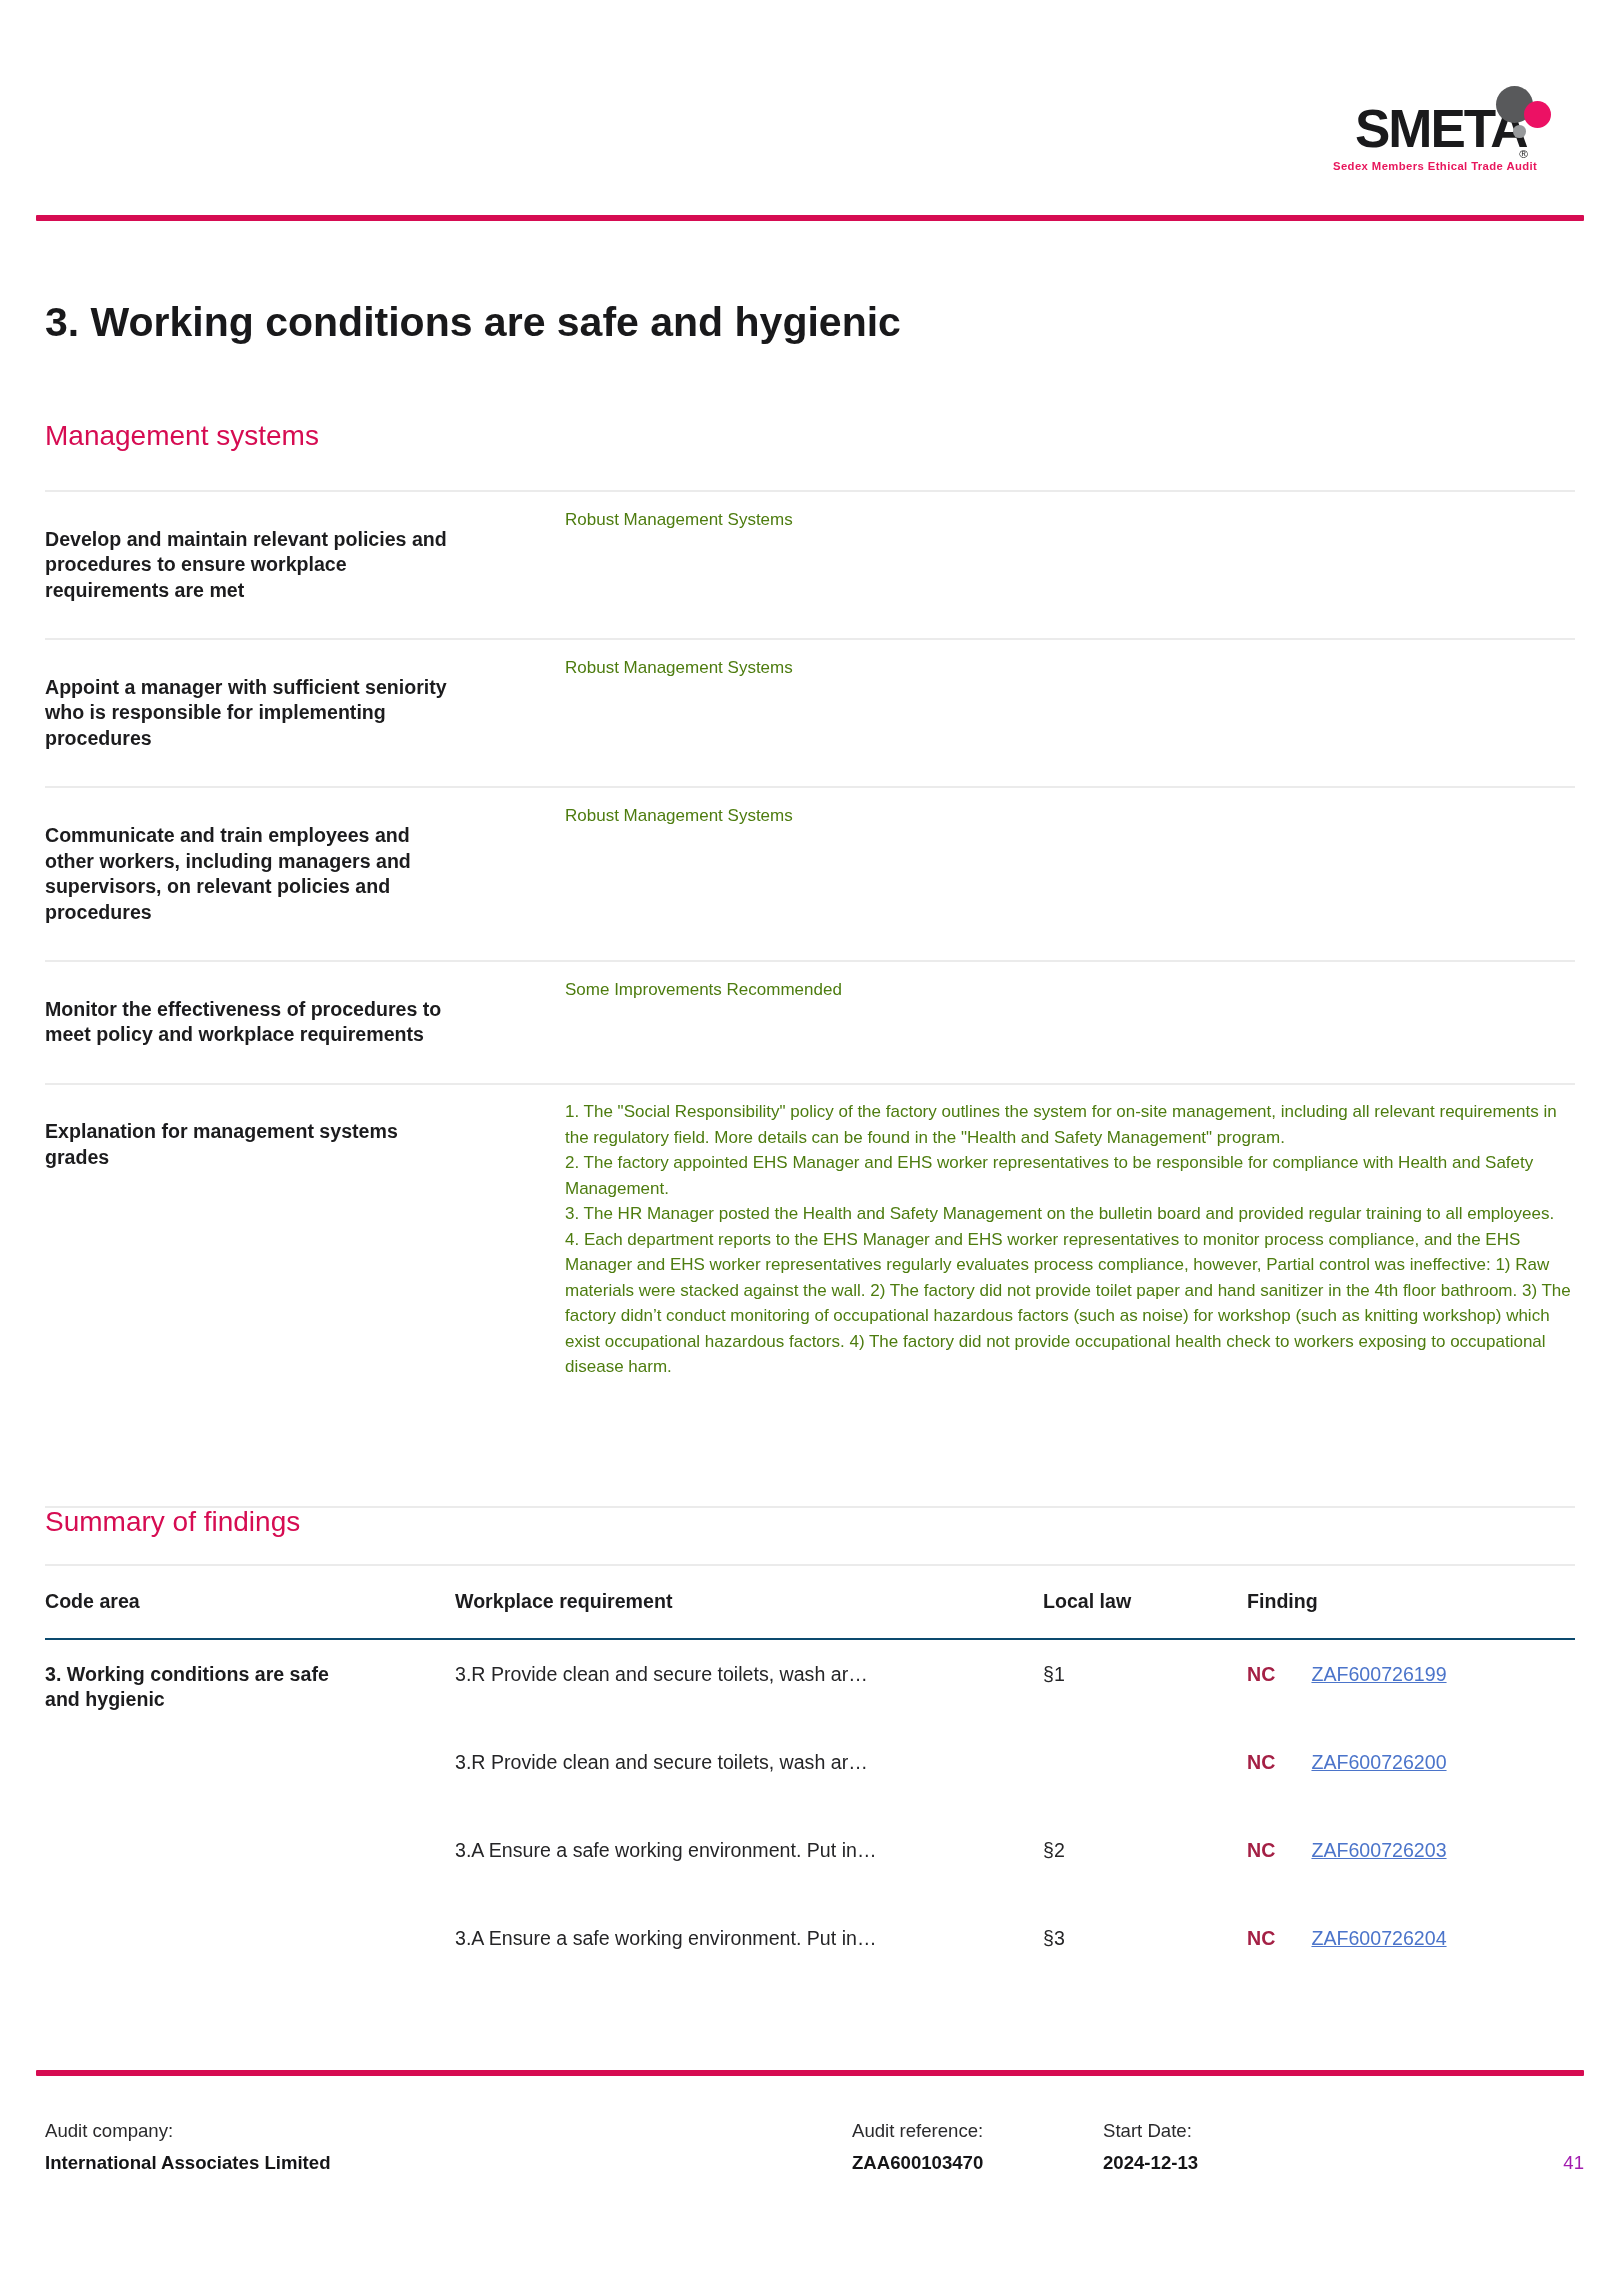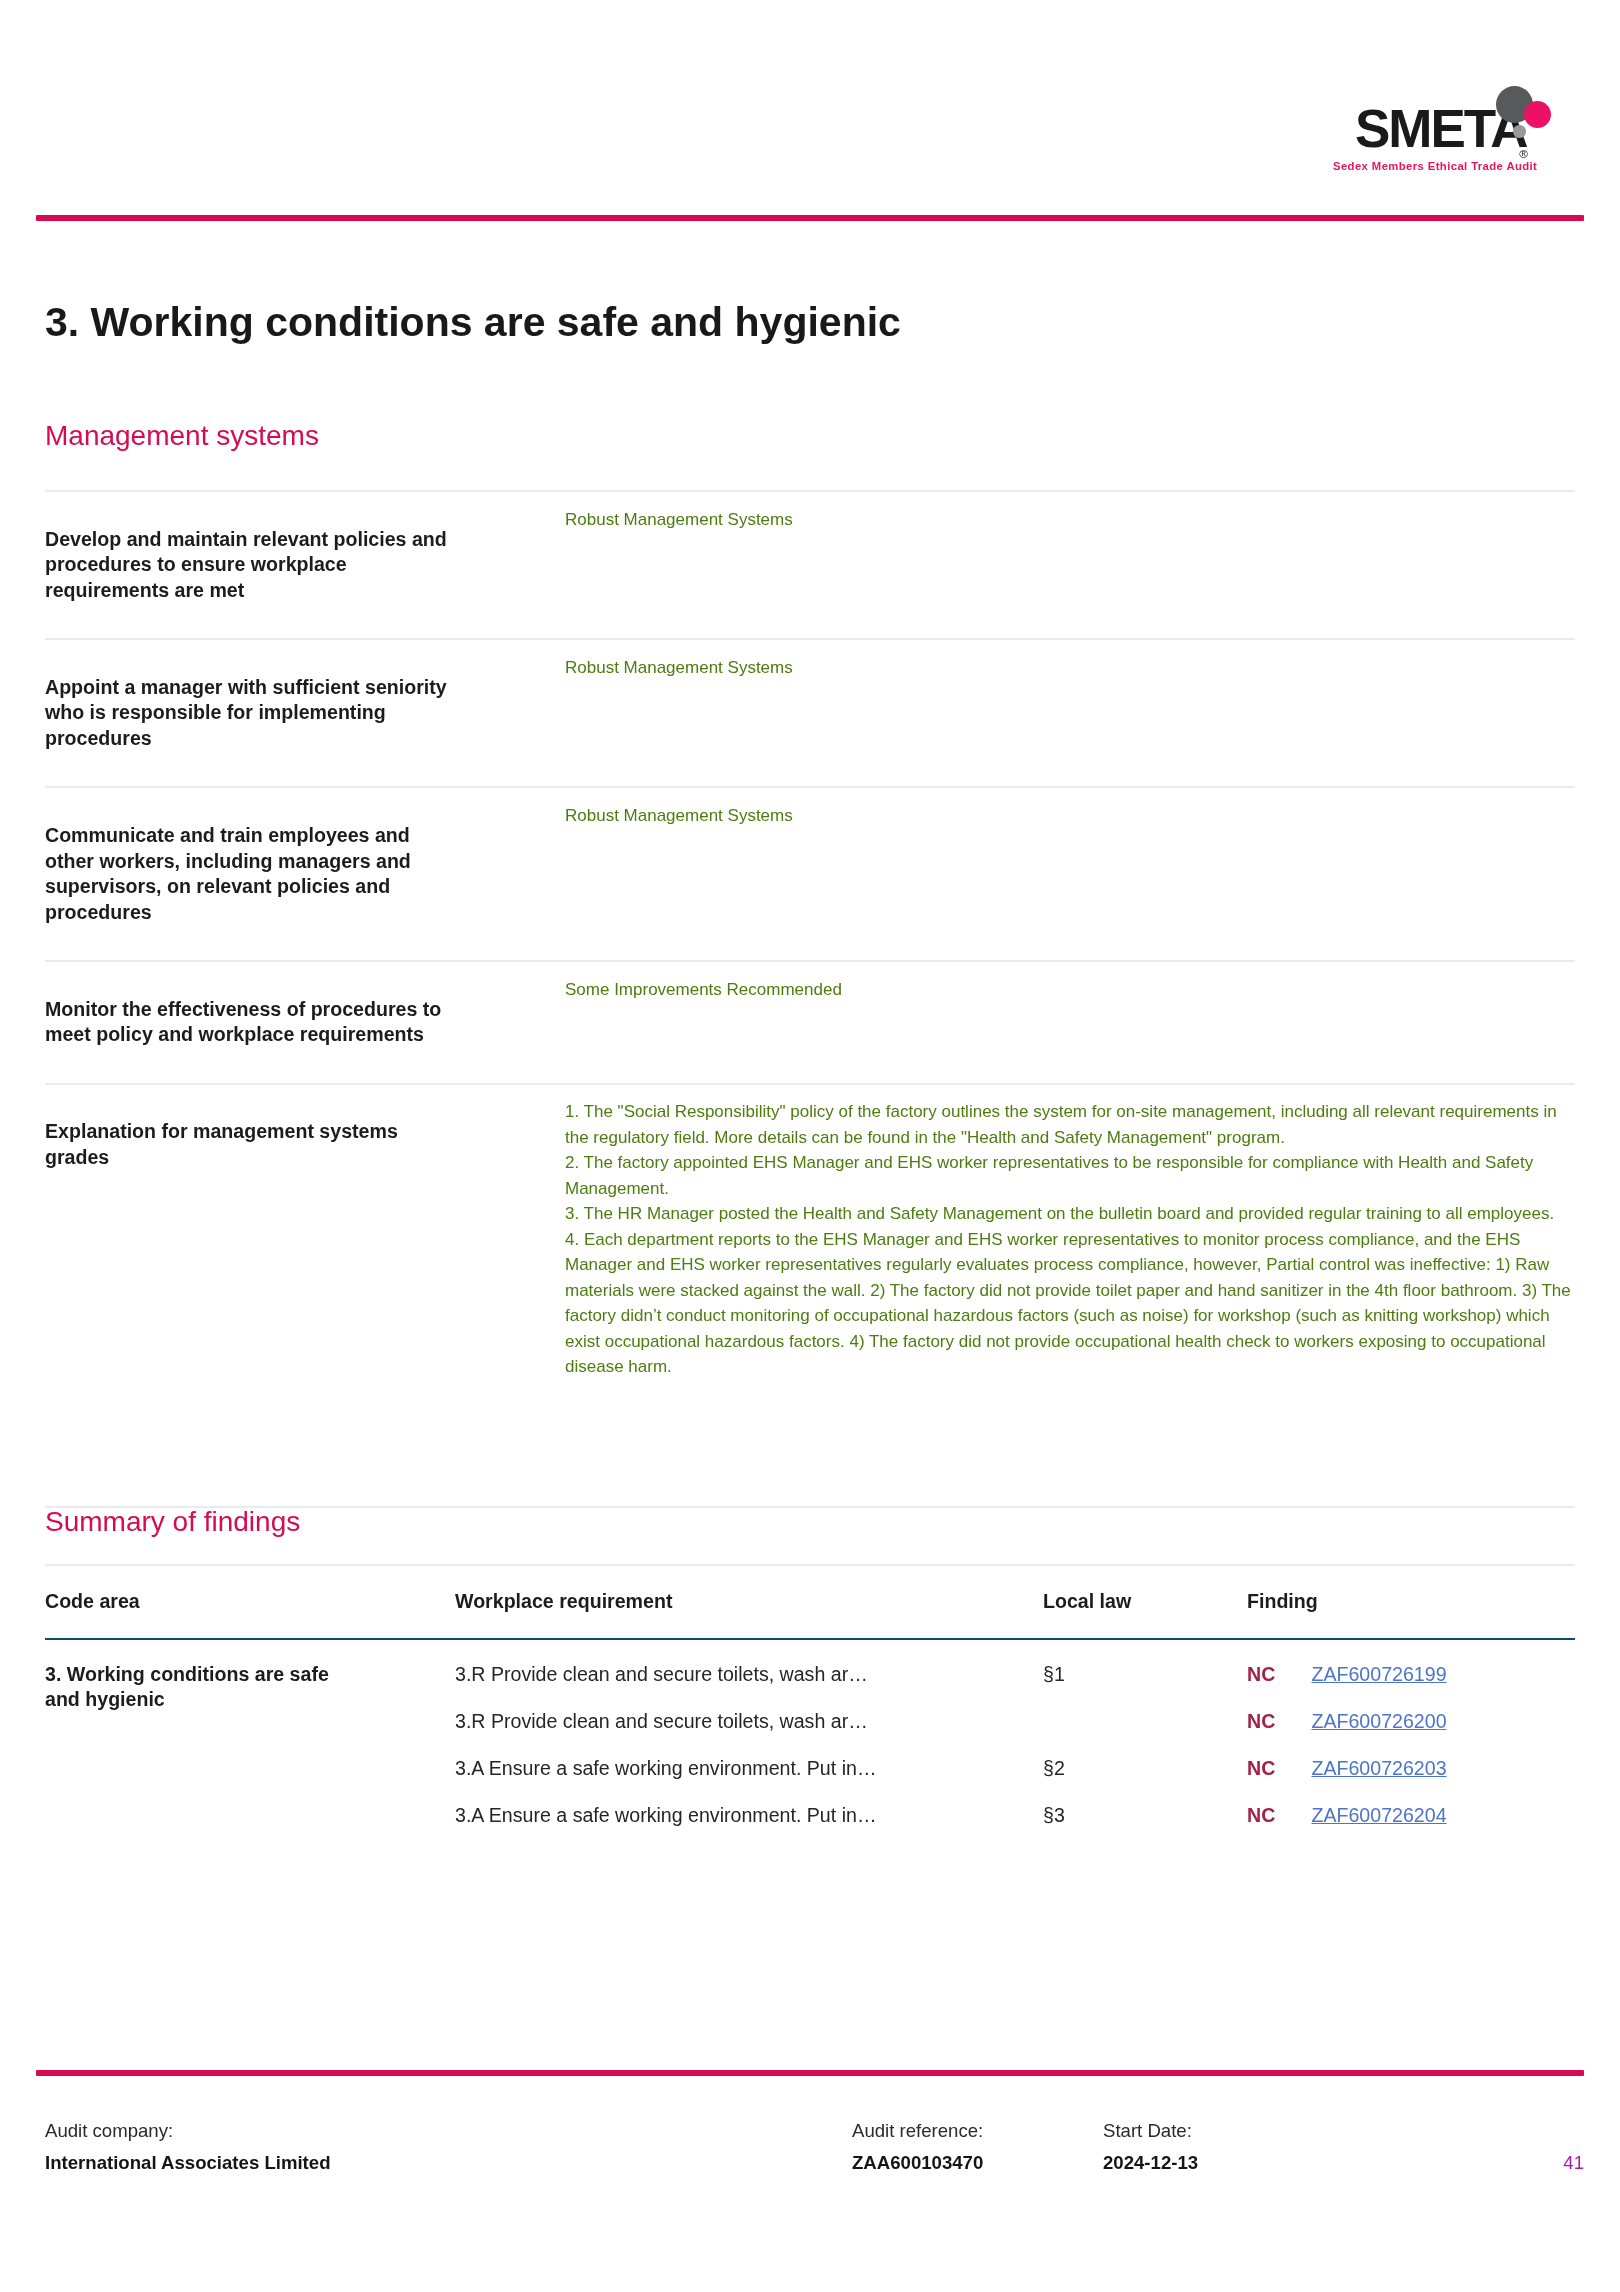--- a/index.html
+++ b/index.html
@@ -59,21 +59,21 @@
   
   .sof-table { position:absolute; left:45px; top:1564px; width:1530px; }
   .sof-header { display:flex; border-top:2px solid #ebebeb; border-bottom:2px solid #0c4a6e;
                 padding:23.5px 0 25.5px 0; font-size:19.6px; font-weight:700; color:#1c1c1e; }
   .sof-body { display:flex; padding-top:21.6px; }
   .col-codearea { flex:0 0 410px; box-sizing:border-box; padding-right:86px; }
   .col-req      { flex:0 0 588px; box-sizing:border-box; padding-right:19.6px; }
   .col-law      { flex:0 0 204px; box-sizing:border-box; }
   .col-finding  { flex:1; }
   .codearea-text { font-size:19.6px; font-weight:700; line-height:25.5px; color:#1c1c1e; }
-  .finding-rows { flex:1; display:flex; flex-direction:column; }
+  .finding-rows { flex:1; display:flex; flex-direction:column;gap:41px; }
   .finding-row { display:flex; margin-bottom:21.6px; font-size:19.6px; line-height:25.5px; }
   .req-text  { color:#252527; }
   .law-text  { color:#252527; }
   .grade { display:inline-block; width:59px; font-weight:700; }
   .ref-link { text-decoration:underline; }
 
   
   .footer { position:absolute; left:45px; right:36px; top:2119px; font-size:18.6px; line-height:23.5px; }
   .footer-block { position:absolute; top:0; display:flex; flex-direction:column; gap:8.8px; }
   .footer-left   { left:0; }

